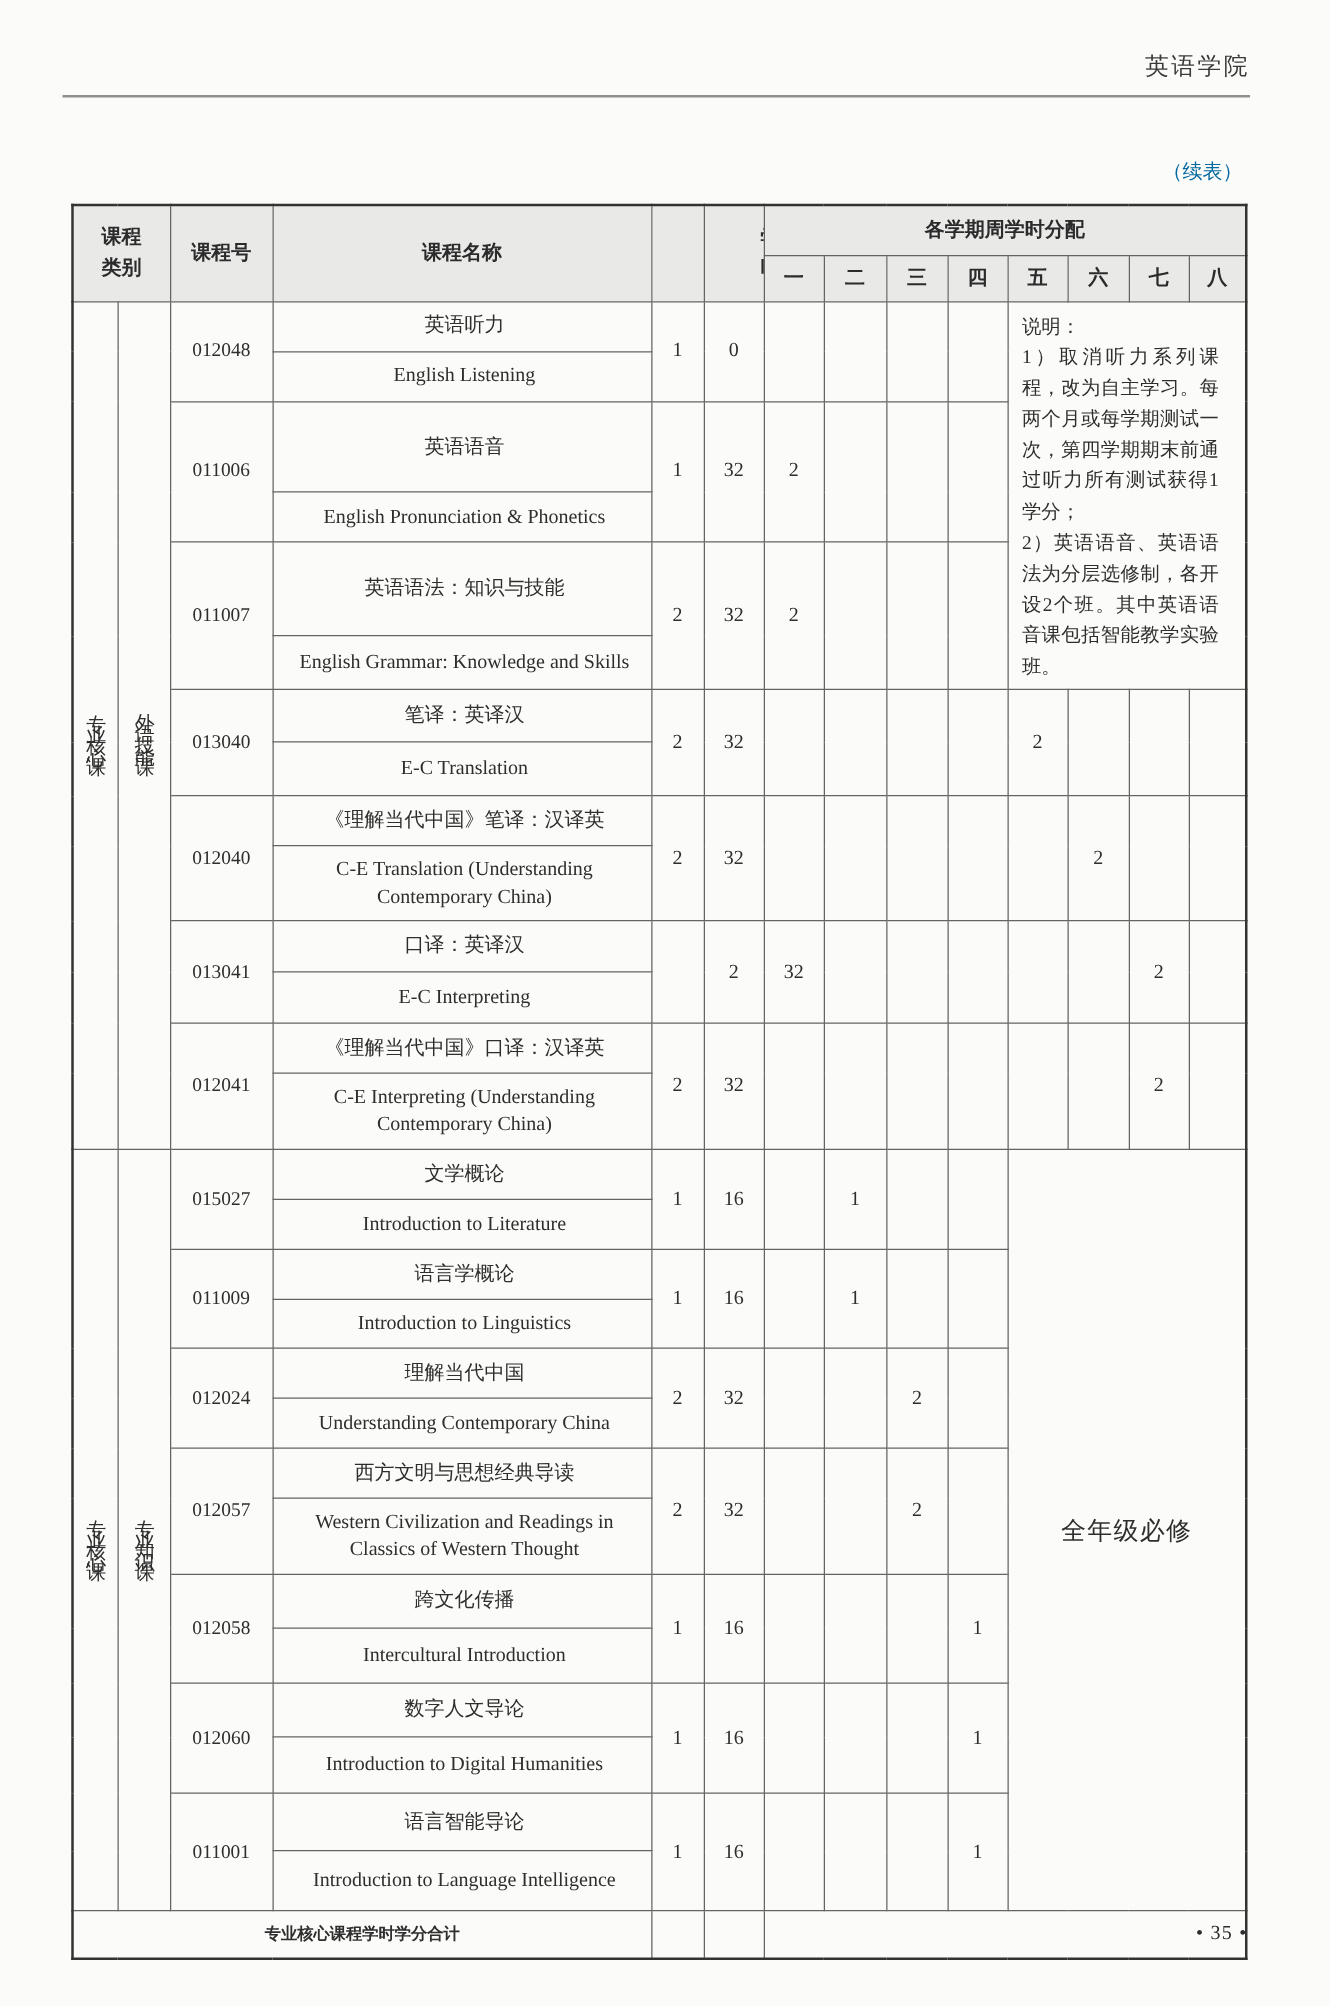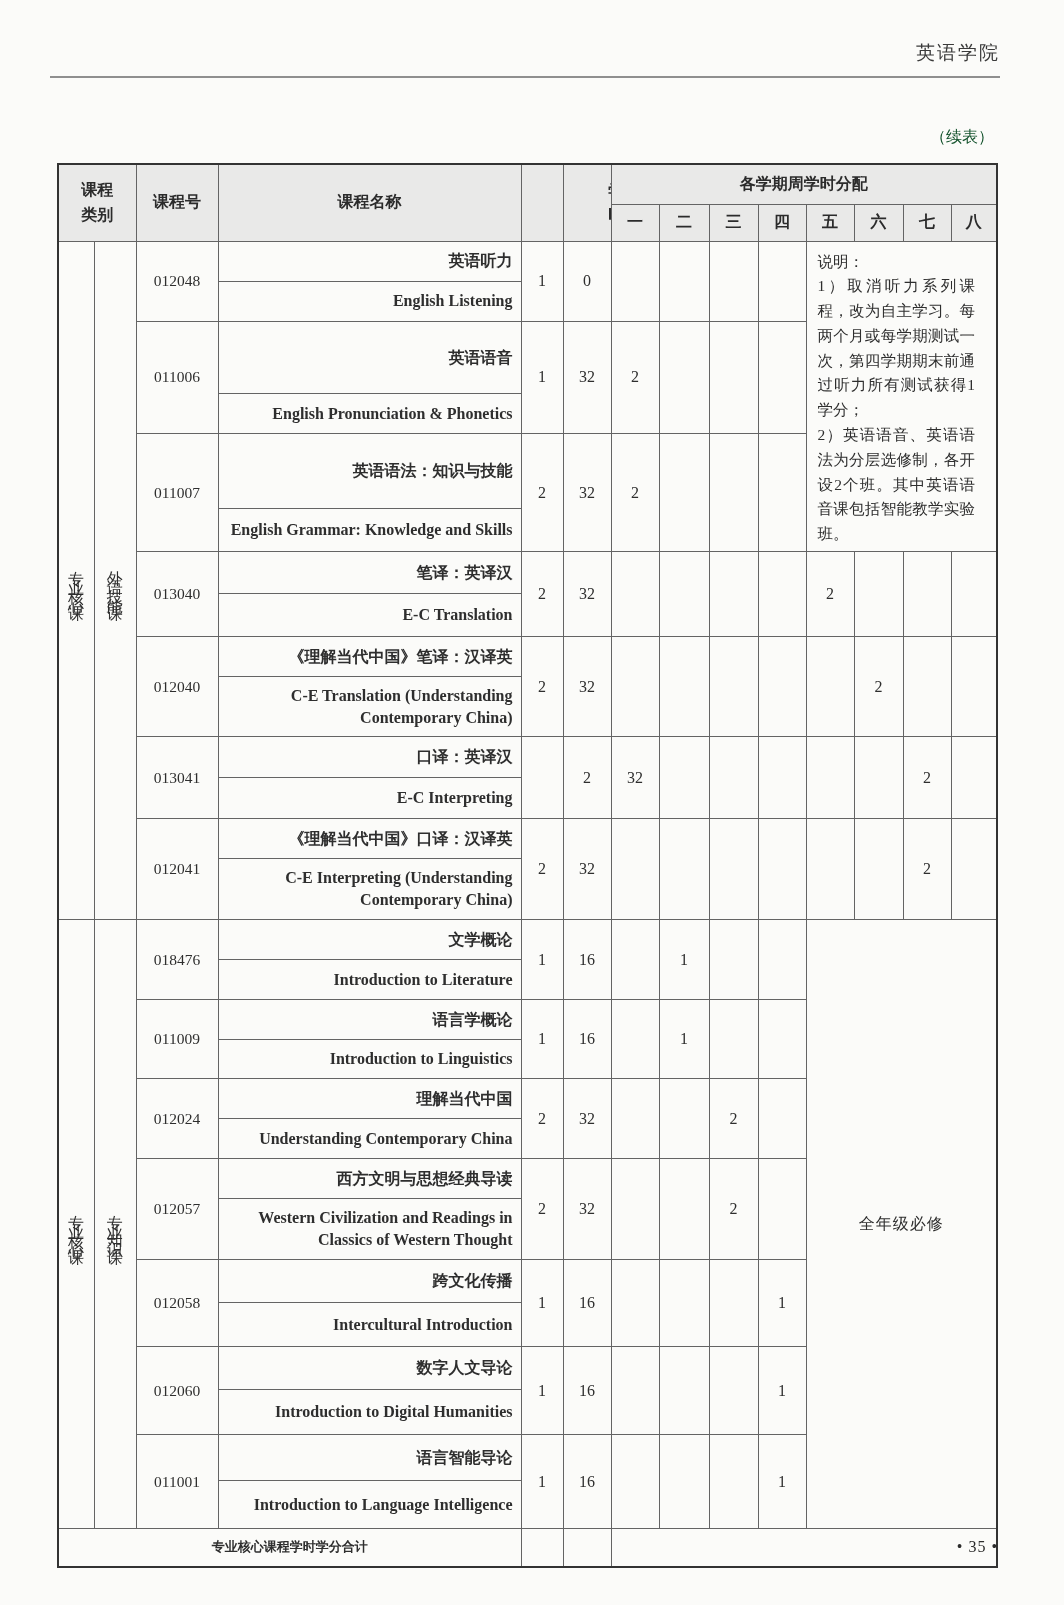--- a/index.html
+++ b/index.html
@@ -2,41 +2,41 @@
 <html><head>
 <meta charset="utf-8">
 <style>
   html,body{margin:0;padding:0;}
   body{width:1064px;height:1605px;background:#f3f3f1;}
   .page{position:relative;width:1064px;height:1605px;background:#fbfbf9;overflow:hidden;
         font-family:"Liberation Serif","DejaVu Serif",serif;color:#2e2e2e;}
 
   .inst{position:absolute;top:40px;right:64px;font-size:19px;letter-spacing:2px;color:#3a3a3a;}
   .rule{position:absolute;top:76px;left:50px;width:950px;height:2px;background:#8f8f8f;}
-  .cont{position:absolute;top:127px;right:70px;font-size:16px;color:#14532d;}
+  .cont{position:absolute;top:127px;right:70px;font-size:16px;color:#0369a1;}
   .pagenum{position:absolute;top:1538px;right:66px;font-size:16px;color:#2c2c2c;letter-spacing:1px;}
 
   table.tbl{position:absolute;left:57px;top:163px;width:939px;height:1337px;
             border-collapse:collapse;table-layout:fixed;border:2px solid #333;}
   td{border:1px solid #646464;padding:0;text-align:center;vertical-align:middle;
      font-size:16px;overflow:hidden;}
 
   .hd{background:#e9e9e8;font-family:"Liberation Sans","DejaVu Sans",sans-serif;
       font-weight:bold;font-size:16px;color:#2b2b2b;}
   .hd .w2{display:inline-block;width:2.15em;word-break:break-all;line-height:1.55;}
   .hd .w1{display:inline-block;width:1.1em;word-break:break-all;line-height:1.5;margin-left:44px;}
 
   .cat div{writing-mode:vertical-lr;text-orientation:upright;margin:0 auto;
            font-size:16px;letter-spacing:0.55em;line-height:1.1;}
   .num{font-size:15.5px;}
-  .nz,.ne{text-align:right;padding:2px 8px 2px 12px;line-height:1.35;font-weight:bold;}
+  .nz,.ne{text-align:center;padding:2px 8px 2px 12px;line-height:1.35;}
   .v{font-size:16px;}
   .notes{vertical-align:top;text-align:justify;padding:8px 21px 4px 11px;
          font-size:15.5px;line-height:1.6;}
-  .allreq{font-size:16px;letter-spacing:1px;}
+  .allreq{font-size:20px;letter-spacing:1px;}
   .tot-label{font-family:"Liberation Sans","DejaVu Sans",sans-serif;font-weight:bold;font-size:13px;}
   .tot-v{font-weight:bold;padding-left:48px;}
 
   tr.r37{height:37px}tr.r38{height:38px}tr.r39{height:39px}tr.r40{height:40px}
   tr.r41{height:41px}tr.r42{height:42px}tr.r43{height:43px}tr.r44{height:44px}
   tr.r45{height:45px}tr.r46{height:46px}tr.r48{height:48px}tr.r60{height:60px}tr.r61{height:61px}
 </style>
 </head>
 <body>
 
@@ -209,21 +209,21 @@
           <td class="ne">C-E Interpreting (Understanding Contemporary China)</td>
         </tr>
 
     <tr class="r40">
       <td class="cat" rowspan="14">
             <div>专业核心课</div>
           </td>
       <td class="cat" rowspan="14">
             <div>专业知识课</div>
           </td>
-      <td class="num" rowspan="2">018476</td>
+      <td class="num" rowspan="2">015027</td>
       <td class="nz">文学概论</td>
       <td class="v" rowspan="2">1</td>
       <td class="v" rowspan="2">16</td>
       <td class="v" rowspan="2"></td>
       <td class="v" rowspan="2">1</td>
       <td class="v" rowspan="2"></td>
       <td class="v" rowspan="2"></td>
       <td class="allreq" colspan="4" rowspan="14">全年级必修</td>
     </tr>
     <tr class="r40">

